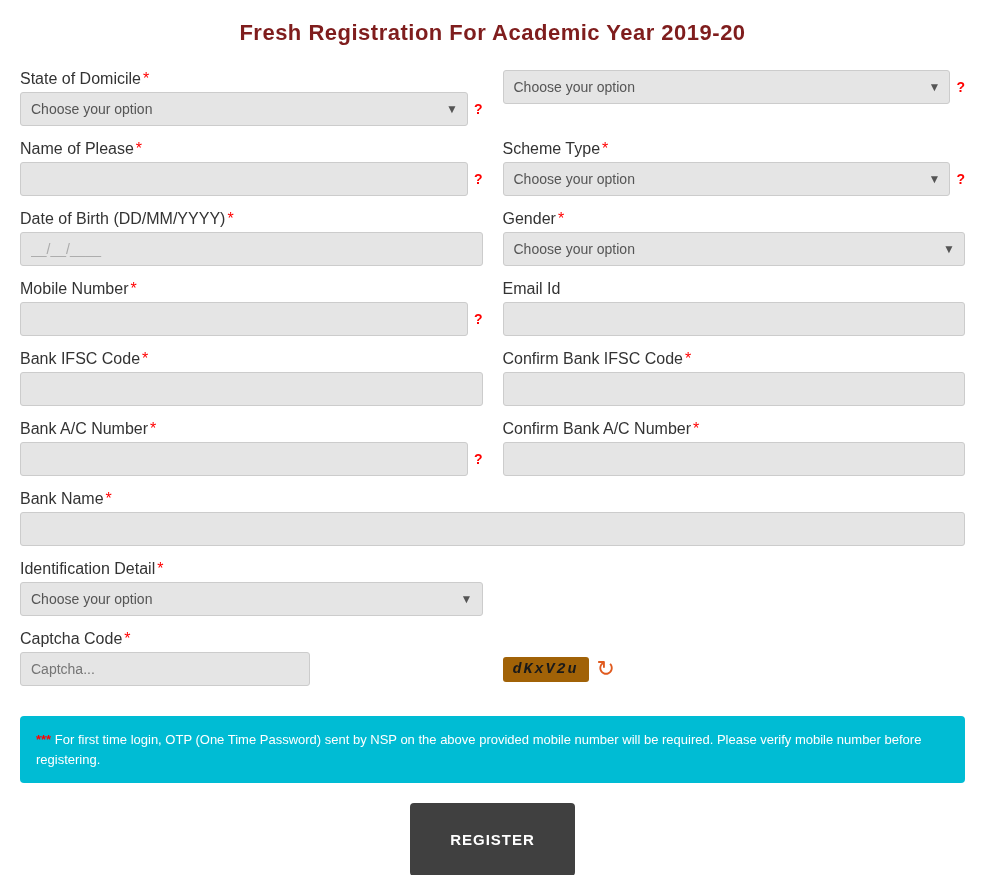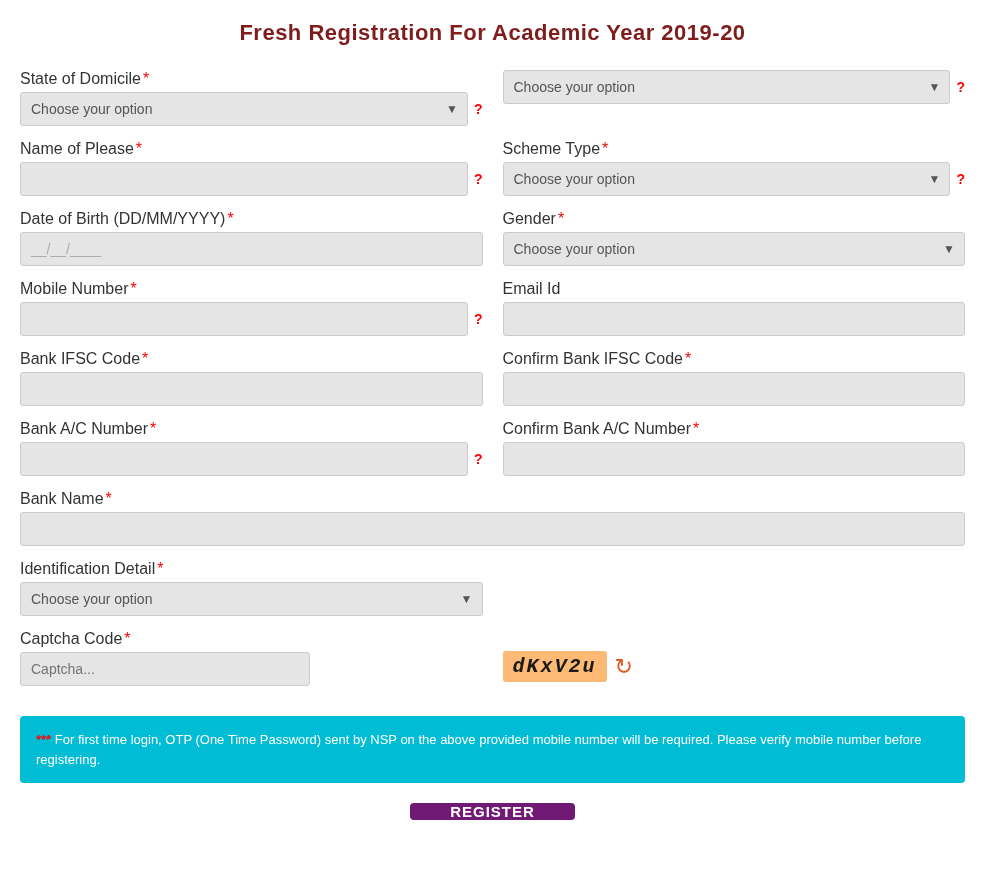--- a/index.html
+++ b/index.html
@@ -101,47 +101,47 @@
     }
     .notice-box .stars {
       color: red;
       font-weight: bold;
     }
     .register-btn-wrapper {
       text-align: center;
       margin-top: 20px;
     }
     .register-btn {
-      background: #701a75;
+      background: #404040;
       color: #fff;
       border: none;
-      padding: 0 40px;
+      padding: 28px 40px;
       font-size: 15px;
       font-weight: bold;
       letter-spacing: 1px;
       border-radius: 4px;
       cursor: pointer;
     }
     .captcha-row {
       display: flex;
       align-items: center;
       gap: 16px;
     }
     .captcha-image {
       display: flex;
       align-items: center;
       gap: 8px;
     }
     .captcha-text {
-      font-size: 20px;
+      font-size: 15px;
       font-weight: bold;
       color: #1a1a1a;
       letter-spacing: 2px;
       font-style: italic;
-      background: #fdba74;
+      background: #a16207;
       padding: 4px 10px;
       border-radius: 3px;
       font-family: 'Courier New', monospace;
     }
     .captcha-refresh {
       font-size: 22px;
       color: #e05a1e;
       cursor: pointer;
     }
     .date-placeholder::placeholder {

